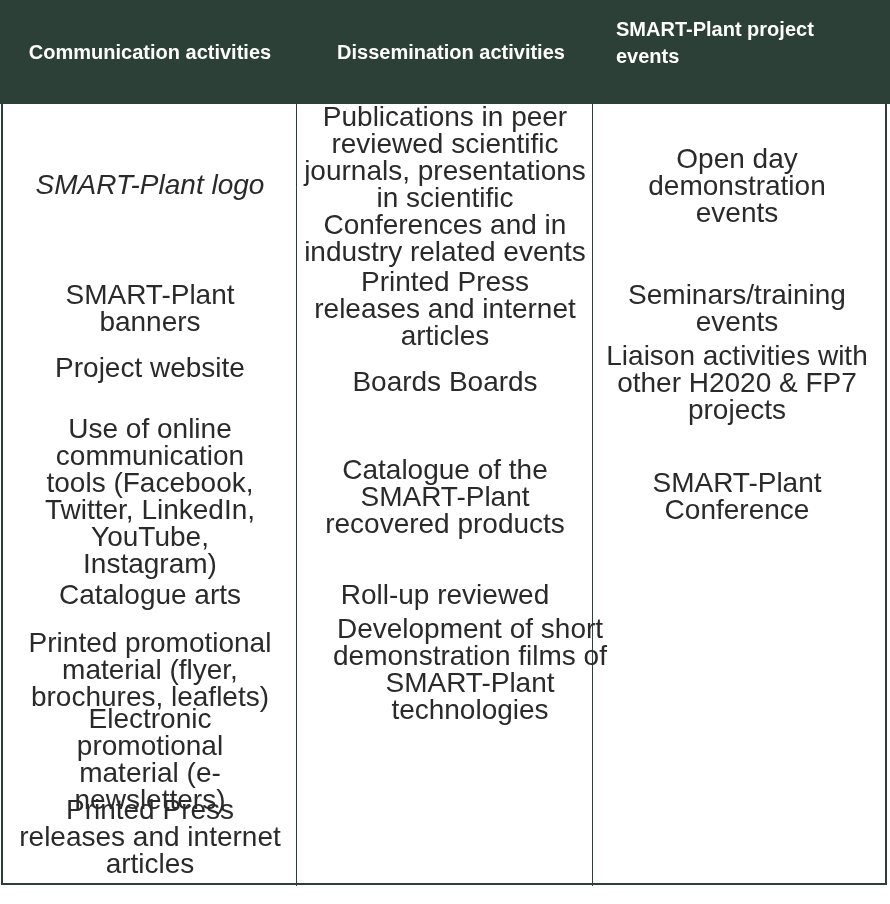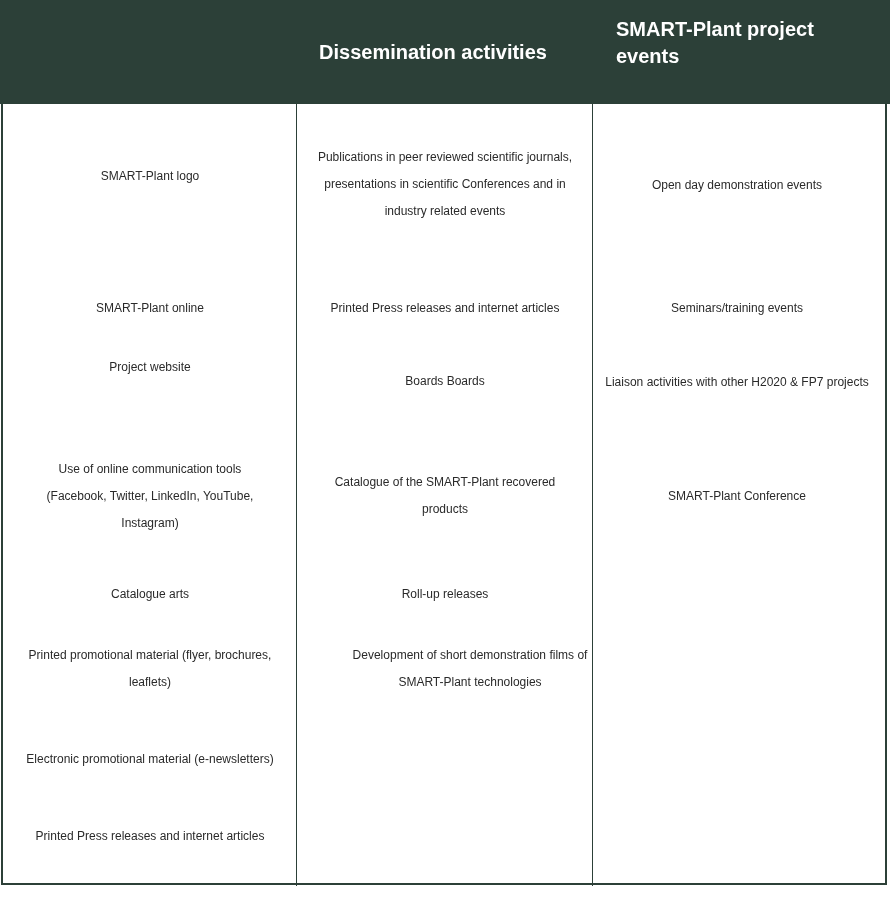--- a/index.html
+++ b/index.html
@@ -8,52 +8,55 @@
     .table { position: absolute; left: 1px; top: 1px; width: 886px; height: 884px;
              border-left: 2px solid #2c4038; border-right: 2px solid #2c4038;
              border-bottom: 2px solid #2c4038; box-sizing: border-box; }
     .header { position: absolute; left: 0; top: 0; width: 890px; height: 104px;
               background: #2c4038; }
     .hcell { position: absolute; top: 0; height: 104px; display: flex; align-items: center;
              justify-content: center; text-align: left; color: #ffffff; font-weight: bold;
              font-size: 20px; line-height: 27px; }
     .hcell span { display: block; }
     .vline { position: absolute; top: 104px; width: 1px; height: 782px; background: #2c4038; }
-    .cell { position: absolute; text-align: center; color: #2a2a2a; font-size: 12px;
+    .cell { position: absolute; text-align: center; color: #2a2a2a; font-size: 28px;
             line-height: 27px; transform: translateY(-50%); }
   </style>
 </head>
 <body>
 
 <div class="table"></div>
 
 <div class="header">
-  <div class="hcell" style="left:288px;width:290px;">
+  <div class="hcell" style="left:8px;width:284px;">
+    <span>Communication activities</span>
+  </div>
+  <div class="hcell" style="left:306px;width:290px;">
     <span>Dissemination activities</span>
   </div>
   <div class="hcell" style="left:616px;width:246px;height:86px;">
     <span>SMART-Plant project events</span>
   </div>
 </div>
 
 <div class="vline" style="left:296px;"></div>
 <div class="vline" style="left:592px;"></div>
 
-<div class="cell" style="left:14px;width:272px;top:176px;">SMART-Plant logo</div>
-<div class="cell" style="left:14px;width:272px;top:308px;">SMART-Plant online</div>
+<div class="cell" style="left:14px;width:272px;top:184px;font-style:italic;">SMART-Plant logo</div>
+<div class="cell" style="left:14px;width:272px;top:308px;">SMART-Plant banners</div>
 <div class="cell" style="left:14px;width:272px;top:367px;">Project website</div>
 <div class="cell" style="left:40px;width:220px;top:496px;">Use of online communication tools (Facebook, Twitter, LinkedIn, YouTube, Instagram)</div>
 <div class="cell" style="left:14px;width:272px;top:594px;">Catalogue arts</div>
 <div class="cell" style="left:14px;width:272px;top:669px;">Printed promotional material (flyer, brochures, leaflets)</div>
 <div class="cell" style="left:24px;width:252px;top:759px;">Electronic promotional material (e-newsletters)</div>
 <div class="cell" style="left:10px;width:280px;top:836px;">Printed Press releases and internet articles</div>
 
 <div class="cell" style="left:302px;width:286px;top:184px;">Publications in peer reviewed scientific journals, presentations in scientific Conferences and in industry related events</div>
 <div class="cell" style="left:306px;width:278px;top:308px;">Printed Press releases and internet articles</div>
 <div class="cell" style="left:306px;width:278px;top:381px;">Boards Boards</div>
 <div class="cell" style="left:316px;width:258px;top:496px;">Catalogue of the SMART-Plant recovered products</div>
-<div class="cell" style="left:306px;width:278px;top:594px;">Roll-up releases</div>
+<div class="cell" style="left:306px;width:278px;top:594px;">Roll-up reviewed</div>
 <div class="cell" style="left:304px;width:282px;top:669px;margin-left:25px;">Development of short demonstration films of SMART-Plant technologies</div>
 
 <div class="cell" style="left:606px;width:262px;top:185px;">Open day demonstration events</div>
 <div class="cell" style="left:600px;width:274px;top:308px;">Seminars/training events</div>
 <div class="cell" style="left:600px;width:274px;top:382px;">Liaison activities with other H2020 &amp; FP7 projects</div>
 <div class="cell" style="left:600px;width:274px;top:496px;">SMART-Plant Conference</div>
 
 </body></html>

